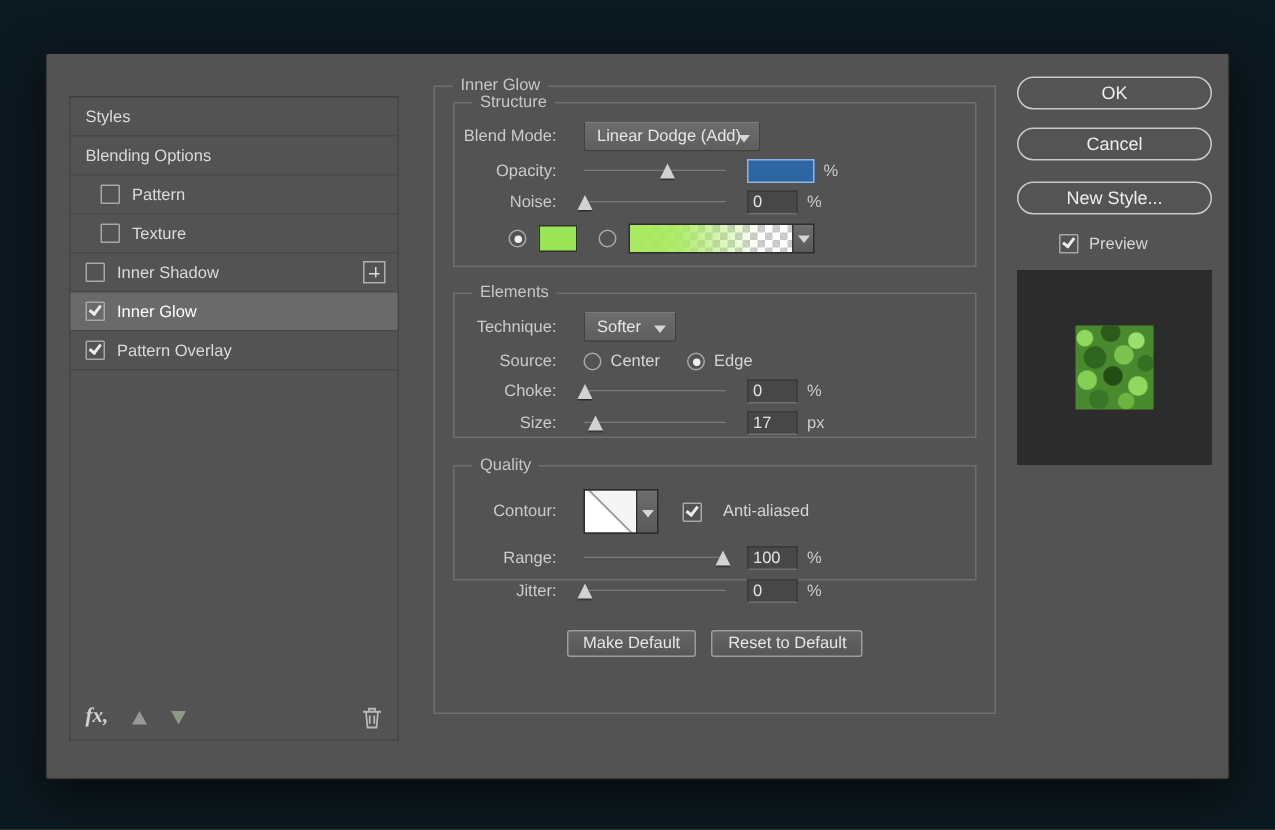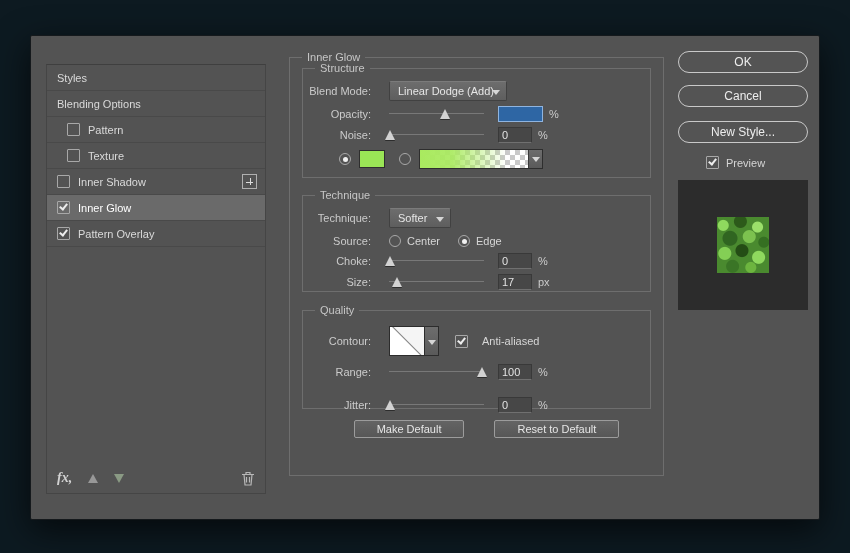--- a/index.html
+++ b/index.html
@@ -31,21 +31,21 @@
   .arrow-down { width:0; height:0; border-left:5px solid transparent; border-right:5px solid transparent; border-top:9px solid #8a9a84; cursor:pointer; }
   .trash { margin-left:auto; cursor:pointer; display:flex; }
 
   
   .fieldset { border:1px solid #6e6e6e; position:relative; }
   .legend { position:absolute; top:-7px; left:12px; background:#535353; padding:0 5px; color:#c6c6c6; line-height:13px; }
   .main { position:absolute; left:258px; top:21px; width:375px; height:419px; }
   .group { position:absolute; left:12px; right:12px; }
   .g-structure { top:10px; height:110px; }
   .g-elements  { top:137px; height:97px; }
-  .g-quality   { top:252px; height:99px; }
+  .g-quality   { top:252px; height:77px; }
   .prow { position:absolute; left:6px; right:8px; display:flex; align-items:center; }
   .plabel { width:80px; text-align:right; padding-right:18px; color:#cbcbcb; flex:none; white-space:nowrap; }
   .unit { margin-left:6px; color:#cbcbcb; }
 
   .dd { position:relative; height:20px; background:linear-gradient(#6d6d6d,#5e5e5e); border:1px solid #414141; border-top-color:#7b7b7b; border-radius:2px; display:flex; align-items:center; padding:0 20px 0 8px; color:#e6e6e6; cursor:pointer; white-space:nowrap; }
   .dd::after { content:""; position:absolute; right:6px; top:8px; border-left:4px solid transparent; border-right:4px solid transparent; border-top:5px solid #d6d6d6; }
   .dd-blend { width:118px; }
   .dd-technique { width:62px; }
 
   .slider { position:relative; width:95px; height:16px; flex:none; cursor:pointer; }
@@ -71,21 +71,21 @@
     background-color:#fff; }
   .grad-chev { width:14px; height:18px; background:linear-gradient(#6d6d6d,#5a5a5a); border-left:1px solid #3a3a3a; position:relative; }
   .grad-chev::after { content:""; position:absolute; left:3px; top:7px; border-left:4px solid transparent; border-right:4px solid transparent; border-top:5px solid #d6d6d6; }
 
   .contour-pick { display:flex; cursor:pointer; }
   .contour-thumb { width:36px; height:30px; border:1px solid #2c2c2c; background:linear-gradient(45deg,#ffffff 47%,#8f8f8f 50%,#f5f5f5 52%); }
   .contour-chev { width:14px; height:30px; border:1px solid #2c2c2c; border-left:none; background:linear-gradient(#6d6d6d,#5a5a5a); position:relative; }
   .contour-chev::after { content:""; position:absolute; left:3px; top:13px; border-left:4px solid transparent; border-right:4px solid transparent; border-top:5px solid #d6d6d6; }
 
   .def-buttons { position:absolute; left:0; right:0; top:362px; display:flex; justify-content:center; gap:10px; }
-  .def-btn { height:18px; padding:0 22px; background:linear-gradient(#646464,#575757); border:1px solid #9c9c9c; border-radius:2px; color:#e6e6e6; font-size:11px; display:flex; align-items:center; cursor:pointer; white-space:nowrap;margin-left:20px; }
+  .def-btn { height:18px; padding:0 10px; background:linear-gradient(#646464,#575757); border:1px solid #9c9c9c; border-radius:2px; color:#e6e6e6; font-size:11px; display:flex; align-items:center; cursor:pointer; white-space:nowrap; }
 
   
   .rightcol { position:absolute; left:647px; top:15px; width:130px; }
   .pill { height:22px; border:1px solid #c9c9c9; border-radius:12px; background:#545454; color:#ededed; display:flex; align-items:center; justify-content:center; font-size:12px; cursor:pointer; }
   .pill-ok { margin-bottom:12px; }
   .pill-cancel { margin-bottom:14px; }
   .pill-new { margin-bottom:13px; }
   .preview-row { display:flex; align-items:center; margin:0 0 11px 28px; }
   .preview-row .cb { margin-right:7px; }
   .thumb-panel { width:130px; height:130px; background:#2c2c2c; display:flex; align-items:center; justify-content:center; }
@@ -196,21 +196,21 @@
           <span class="swatch" style="background-color: rgb(154, 229, 86);"></span>
           <span class="radio"></span>
           <span class="grad-wrap">
             <span class="grad"></span>
             <span class="grad-chev"></span>
           </span>
         </div>
       </div>
 
       <div class="group g-elements fieldset">
-        <span class="legend">Technique</span>
+        <span class="legend">Elements</span>
 
         <div class="prow" style="top:37px; height:16px;">
           <span class="plabel">Source:</span>
           <span class="radio"></span>
           <span class="rlabel">Center</span>
           <span style="width:18px;"></span>
           <span class="radio on"></span>
           <span class="rlabel">Edge</span>
         </div>
 
@@ -261,21 +261,21 @@
         <div class="prow" style="top:53px; height:16px;">
           <span class="plabel">Range:</span>
           <div class="slider">
             <div class="track"></div>
             <div class="thumb" style="left: 98%;"></div>
           </div>
           <input class="num" value="100" style="">
           <span class="unit">%</span>
         </div>
 
-        <div class="prow" style="top:86px; height:16px;">
+        <div class="prow" style="top:75px; height:16px;">
           <span class="plabel">Jitter:</span>
           <div class="slider">
             <div class="track"></div>
             <div class="thumb" style="left: 1%;"></div>
           </div>
           <input class="num" value="0" style="">
           <span class="unit">%</span>
         </div>
       </div>
 

